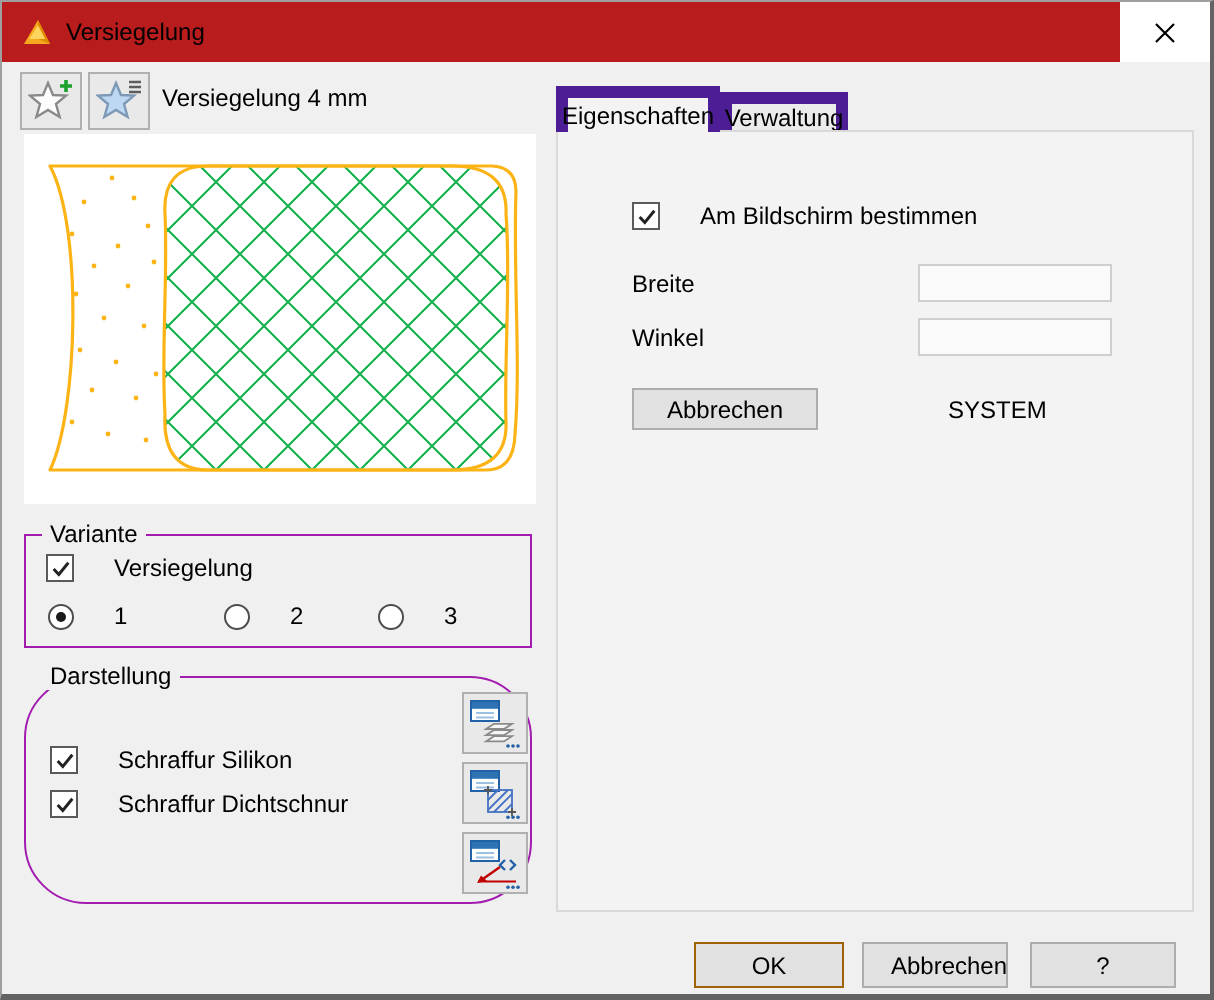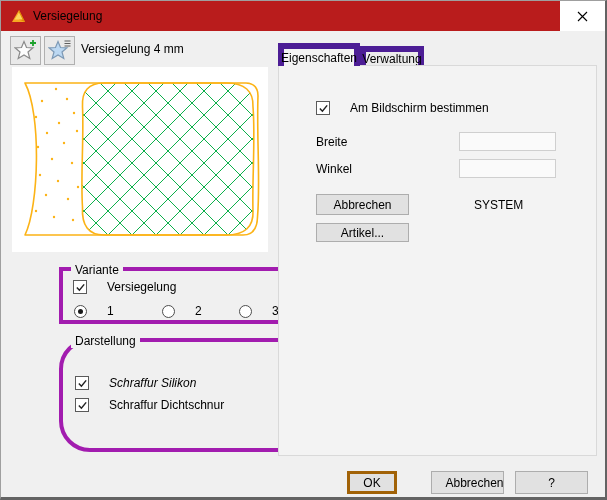--- a/index.html
+++ b/index.html
@@ -23,21 +23,21 @@
   .tool-btn { position:absolute; background:#e9e9e9; border:1px solid #b0b0b0;
     display:flex; align-items:center; justify-content:center; }
   .star1 { left:9px;  top:35px; width:31px; height:29px; }
   .star2 { left:43px; top:35px; width:31px; height:29px; }
   .preset-name { position:absolute; left:80px; top:41px; }
 
   
   .preview { position:absolute; left:11px; top:66px; width:256px; height:185px; background:#ffffff; }
 
   
-  .group { position:absolute; border:4px solid #a21caf;margin-left:47px; }
+  .group { position:absolute; border:1px solid #a21caf; }
   .group > .legend { position:absolute; top:-8px; left:8px; background:#f0f0f0; padding:0 4px; }
   .g-variante    { left:11px; top:266px; width:254px; height:57px; }
   .g-darstellung { left:11px; top:337px; width:254px; height:114px;border-radius:31px; }
 
   
   .cb { display:inline-block; width:14px; height:14px; background:#fff; border:1px solid #5a5a5a;
         vertical-align:middle; position:relative; }
   .cb svg { position:absolute; left:1px; top:1px; }
   .cb-row { position:absolute; display:flex; align-items:center; gap:20px; }
   .radio { display:inline-block; width:13px; height:13px; border:1px solid #4d4d4d; border-radius:50%;
@@ -62,21 +62,21 @@
   .fld-input { position:absolute; left:458px; width:97px; height:19px; background:#fafafa;
     border:1px solid #cfcfcf; font-family:"Liberation Sans",sans-serif; font-size:12px; padding:0 3px; }
   .btn { position:absolute; background:#e1e1e1; border:1px solid #adadad;
     font-family:"Liberation Sans",sans-serif; font-size:12px; display:flex; align-items:center;
     justify-content:center; cursor:default; }
   .btn-material { left:315px; top:193px; width:93px; height:21px; }
   .btn-artikel  { left:315px; top:222px; width:93px; height:19px; }
   .material-value { position:absolute; left:457px; top:197px;margin-left:16px; }
 
   
-  .btn-ok     { left:346px; top:470px; width:50px; height:23px; border:3px solid #a16207; }
+  .btn-ok     { left:346px; top:470px; width:75px; height:23px; border:1px solid #a16207; }
   .btn-cancel { left:430px; top:470px; width:73px; height:23px;padding-left:14px; }
   .btn-help   { left:514px; top:470px; width:73px; height:23px; }
 </style>
 </head>
 <body>
 
 <div class="dialog">
 
   <div class="titlebar">
     <svg class="app-icon" viewBox="0 0 16 16">
@@ -162,21 +162,21 @@
       <span>2</span>
     </div>
     <div class="cb-row" style="left:176px; top:33px;">
       <span class="radio"></span>
       <span>3</span>
     </div>
   </div>
 
   <div class="group g-darstellung">
     <span class="legend">Darstellung</span>
-    <div class="cb-row" style="left:12px; top:34px;font-style:italic;">
+    <div class="cb-row" style="left:12px; top:34px;">
       <span class="cb">
         <svg width="11" height="11" viewBox="0 0 12 12">
           <polyline points="2,6 4.8,9 10,2.6" fill="none" stroke="#222" stroke-width="1.6"></polyline>
         </svg>
       </span>
       <span>Schraffur Silikon</span>
     </div>
     <div class="cb-row" style="left:12px; top:56px;">
       <span class="cb">
         <svg width="11" height="11" viewBox="0 0 12 12">
@@ -258,23 +258,20 @@
   <span class="fld-label" style="left:315px; top:134px;">Breite</span>
   <input class="fld-input" style="top: 131px;" type="text" disabled="" value="">
 
   <span class="fld-label" style="left:315px; top:161px;">Winkel</span>
   <input class="fld-input" style="top: 158px;" type="text" disabled="" value="">
 
   <button class="btn btn-material">
     <span>Abbrechen</span>
   </button>
   <span class="material-value">SYSTEM</span>
-  <button class="btn btn-artikel">
-    <span>Artikel...</span>
-  </button>
 
   <button class="btn btn-ok">
     <span>OK</span>
   </button>
   <button class="btn btn-cancel">
     <span>Abbrechen</span>
   </button>
   <button class="btn btn-help">
     <span>?</span>
   </button>

